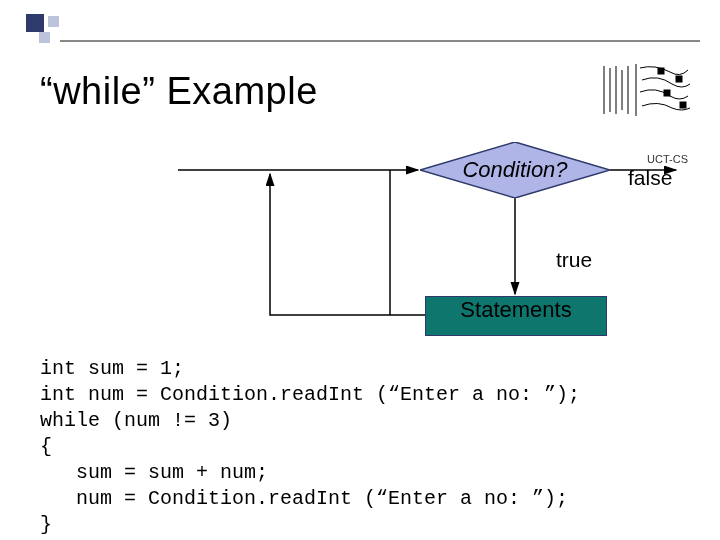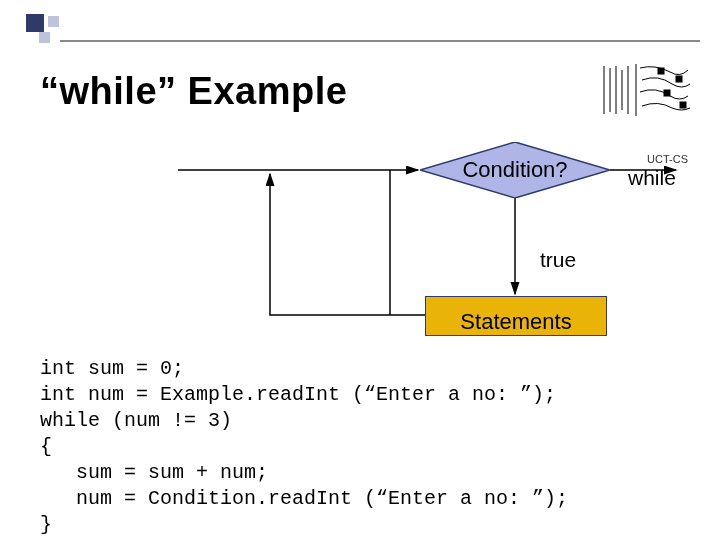--- a/index.html
+++ b/index.html
@@ -47,21 +47,20 @@
     border-top: 2px solid #888;
   }
   .title {
     position: absolute;
     top: 70px;
     left: 40px;
     font-size: 38px;
     font-family: Arial, sans-serif;
     color: #000;
     letter-spacing: 0.5px;
-    font-weight: bold;
   }
   .logo {
     position: absolute;
     top: 62px;
     right: 28px;
     width: 92px;
     height: 54px;
   }
   .uctcs {
     position: absolute;
@@ -78,20 +77,21 @@
     left: 60px;
     width: 620px;
     height: 210px;
   }
   .diamond-wrap {
     position: absolute;
     left: 360px;
     top: 2px;
     width: 190px;
     height: 56px;
+    font-style: italic;
   }
   .diamond {
     position: absolute;
     left: 0; top: 0;
     width: 100%;
     height: 100%;
     font-size: 22px;
     display: flex;
     align-items: center;
     justify-content: center;
@@ -109,29 +109,29 @@
     align-items: center;
     justify-content: center;
   }
   .statements-box {
     position: absolute;
     left: 365px;
     top: 156px;
     width: 180px;
     height: 38px;
     border: 1.5px solid #2e3a6a;
-    background: #eab308;
+    background: #0f766e;
     font-size: 22px;
     display: flex;
-    align-items: flex-end;
+    align-items: flex-start;
     justify-content: center;
   }
   .true-label {
     position: absolute;
-    left: 480px;
+    left: 496px;
     top: 108px;
     font-size: 21px;
   }
   .false-label {
     position: absolute;
     left: 568px;
     top: 26px;
     font-size: 21px;
   }
   .code {
@@ -211,23 +211,23 @@
     </svg>
     <div class="diamond">Condition?</div>
   </div>
 
 
   <div class="statements-box">
     <span>Statements</span>
   </div>
 
   <div class="true-label">true</div>
-  <div class="false-label">while</div>
+  <div class="false-label">false</div>
 
 </div>
 
-<div class="code"><span>int sum = 0;</span>
-<span>int num = Example.readInt (“Enter a no: ”);</span>
+<div class="code"><span>int sum = 1;</span>
+<span>int num = Condition.readInt (“Enter a no: ”);</span>
 <span>while (num != 3)</span>
 <span>{</span>
 <span>   sum = sum + num;</span>
 <span>   num = Condition.readInt (“Enter a no: ”);</span>
 <span>}</span></div>
 
 </body></html>

